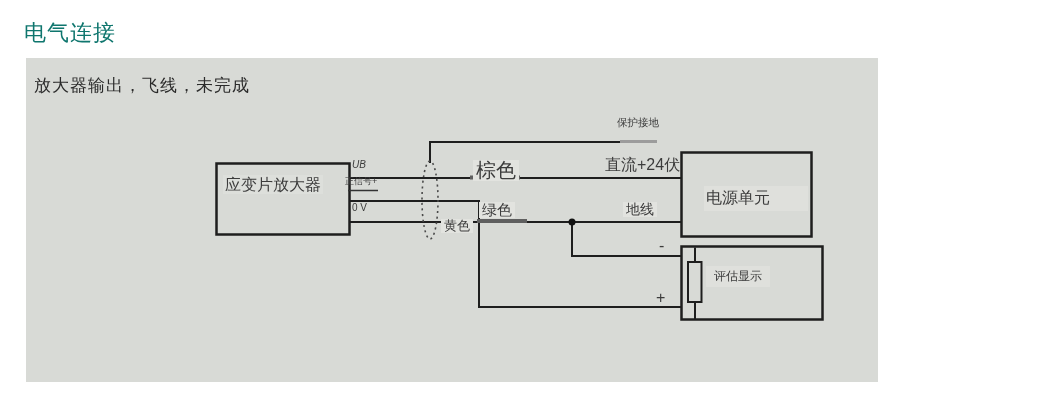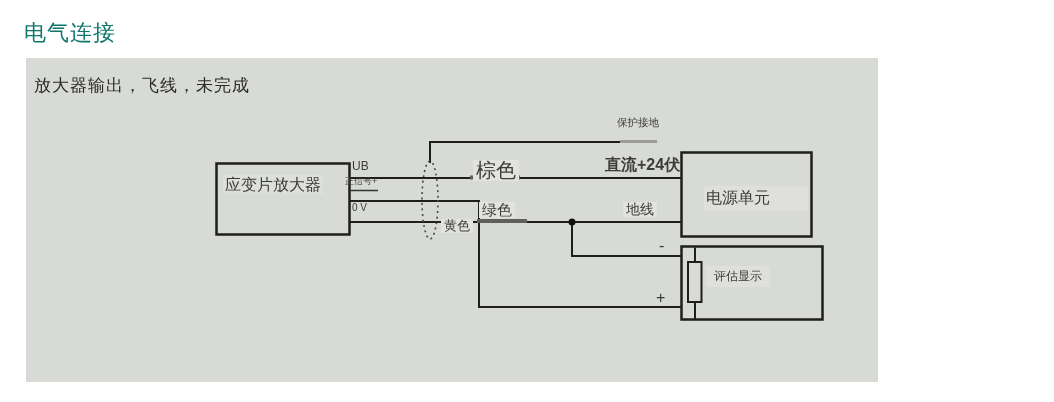--- a/index.html
+++ b/index.html
@@ -15,27 +15,27 @@
     position:absolute;left:26px;top:58px;width:852px;height:324px;
     background:#d8dad6;
   }
   .note{
     position:absolute;left:8px;top:16px;font-size:17px;color:#2b2b2b;
     letter-spacing:1px;
   }
   svg.wires{position:absolute;left:0;top:0;width:1054px;height:402px;}
   .lbl{position:absolute;color:#3c3c3c;line-height:1.05;white-space:nowrap;}
   .lbl.bg{background:#e2e3df;padding:0 3px;}
-  .lbl-ub{left:352px;top:160px;font-size:12px;}
+  .lbl-ub{left:352px;top:160px;font-size:10px;font-style:italic;}
   .lbl-signal{left:345px;top:177px;font-size:9px;text-align:right;}
   .lbl-0v{left:352px;top:203px;font-size:10px;}
   .lbl-yellow{left:441px;top:184px;font-size:13px;margin-top:35px;}
   .lbl-brown{left:473px;top:160px;font-size:20px;}
   .lbl-green{left:479px;top:202px;font-size:15px;}
-  .lbl-dc{left:605px;top:157px;font-size:16px;font-weight:bold;}
+  .lbl-dc{left:605px;top:157px;font-size:16px;}
   .lbl-ground{left:623px;top:202px;font-size:14px;}
   .lbl-pe{left:617px;top:117px;font-size:10.5px;}
   .lbl-minus{left:659px;top:238px;font-size:16px;}
   .lbl-plus{left:656px;top:290px;font-size:16px;}
   .amp-label{
     position:absolute;left:216px;top:175px;width:114px;text-align:center;
     font-size:16px;color:#3c3c3c;
   }
   .amp-label span{background:#dddfdb;padding:1px 2px;}
   .power-label{

